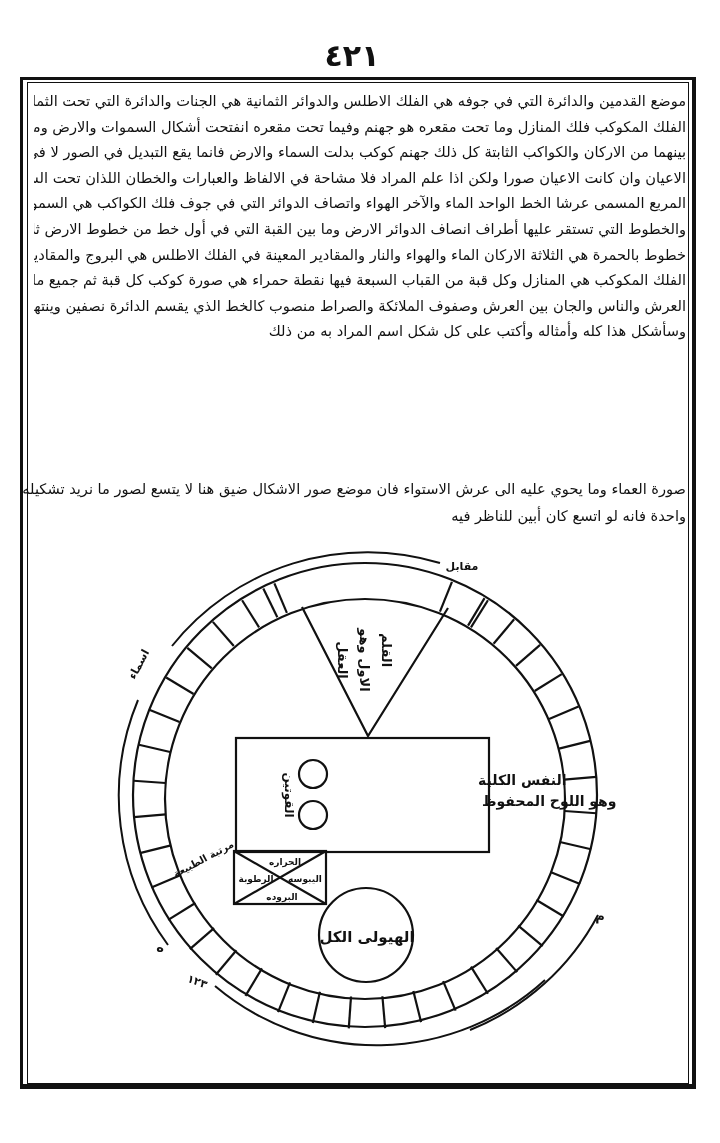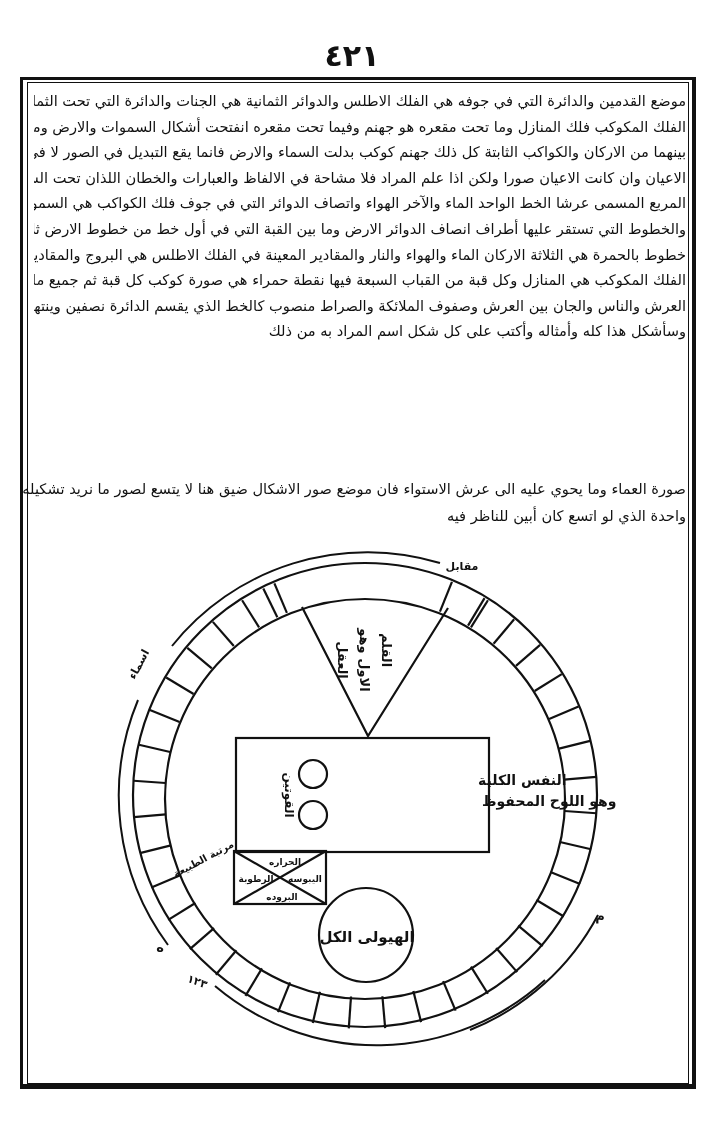--- a/index.html
+++ b/index.html
@@ -31,21 +31,21 @@
   <span class="line">المربع المسمى عرشا الخط الواحد الماء والآخر الهواء واتصاف الدوائر التي في جوف فلك الكواكب هي السموات</span>
   <span class="line">والخطوط التي تستقر عليها أطراف انصاف الدوائر الارض وما بين القبة التي في أول خط من خطوط الارض ثلاثة</span>
   <span class="line">خطوط بالحمرة هي الثلاثة الاركان الماء والهواء والنار والمقادير المعينة في الفلك الاطلس هي البروج والمقادير المعينة في</span>
   <span class="line">الفلك المكوكب هي المنازل وكل قبة من القباب السبعة فيها نقطة حمراء هي صورة كوكب كل قبة ثم جميع ما في جوف</span>
   <span class="line">العرش والناس والجان بين العرش وصفوف الملائكة والصراط منصوب كالخط الذي يقسم الدائرة نصفين وينتهي</span>
   <span class="line last">وسأشكل هذا كله وأمثاله وأكتب على كل شكل اسم المراد به من ذلك</span>
 </div>
 
 <div class="para2">
   <span class="line">صورة العماء وما يحوي عليه الى عرش الاستواء فان موضع صور الاشكال ضيق هنا لا يتسع لصور ما نريد تشكيله</span>
-  <span class="line last">واحدة الذي لو اتسع كان أبين للناظر فيه</span>
+  <span class="line last">واحدة فانه لو اتسع كان أبين للناظر فيه</span>
 </div>
 
 <svg class="diagram" width="720" height="1143" viewBox="0 0 720 1143" xmlns="http://www.w3.org/2000/svg">
   <g fill="none" stroke="#111" stroke-width="2.2">
 
     <circle cx="365" cy="795" r="232"></circle>
     <circle cx="365" cy="799" r="200"></circle>
 
     <g id="ring-ticks">
         <line x1="439.9559625125177" y1="611.5772298669281" x2="451.94891651452053" y2="581.9095866456365"></line>

